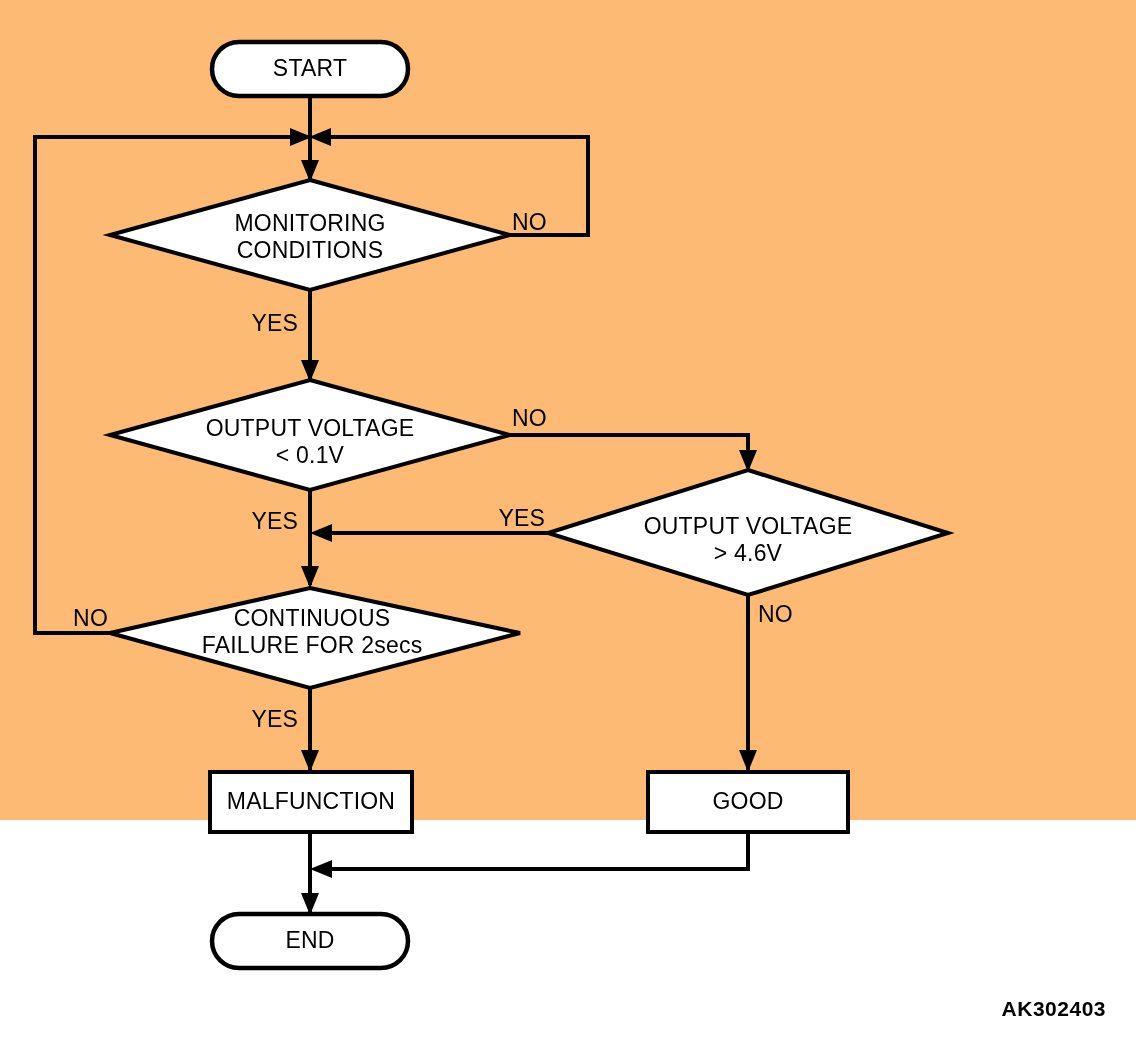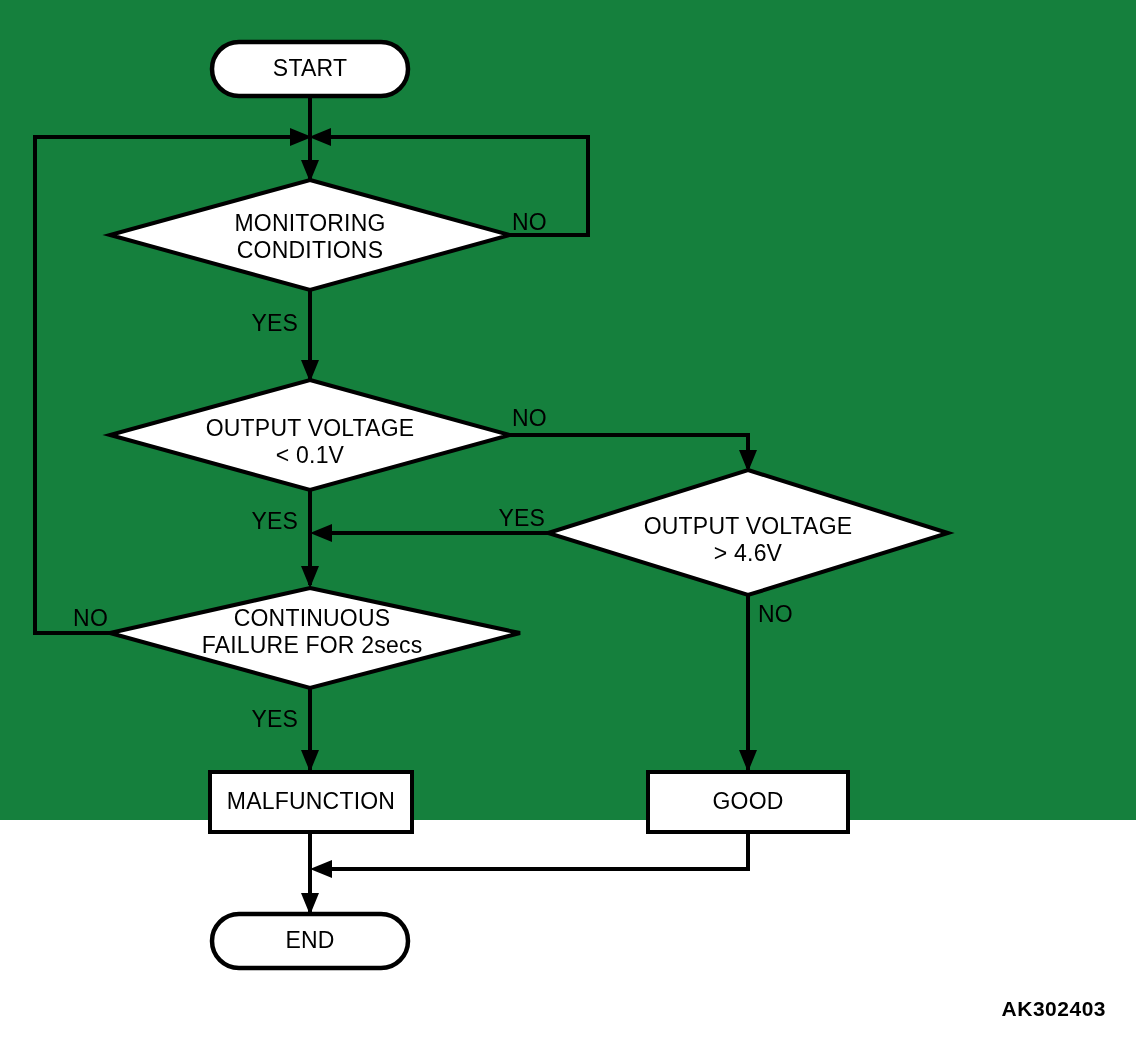--- a/index.html
+++ b/index.html
@@ -11,21 +11,21 @@
   body {
     width: 1136px;
     height: 1044px;
     font-family: "Liberation Sans", sans-serif;
     overflow: hidden;
   }
   #flowchart-root {
     position: relative;
     width: 1136px;
     height: 820px;
-    background: #15803d;
+    background: #fdba74;
   }
   svg#flow-svg {
     position: absolute;
     left: 0;
     top: 0;
     width: 1136px;
     height: 1044px;
     display: block;
   }
   .node-shape {

